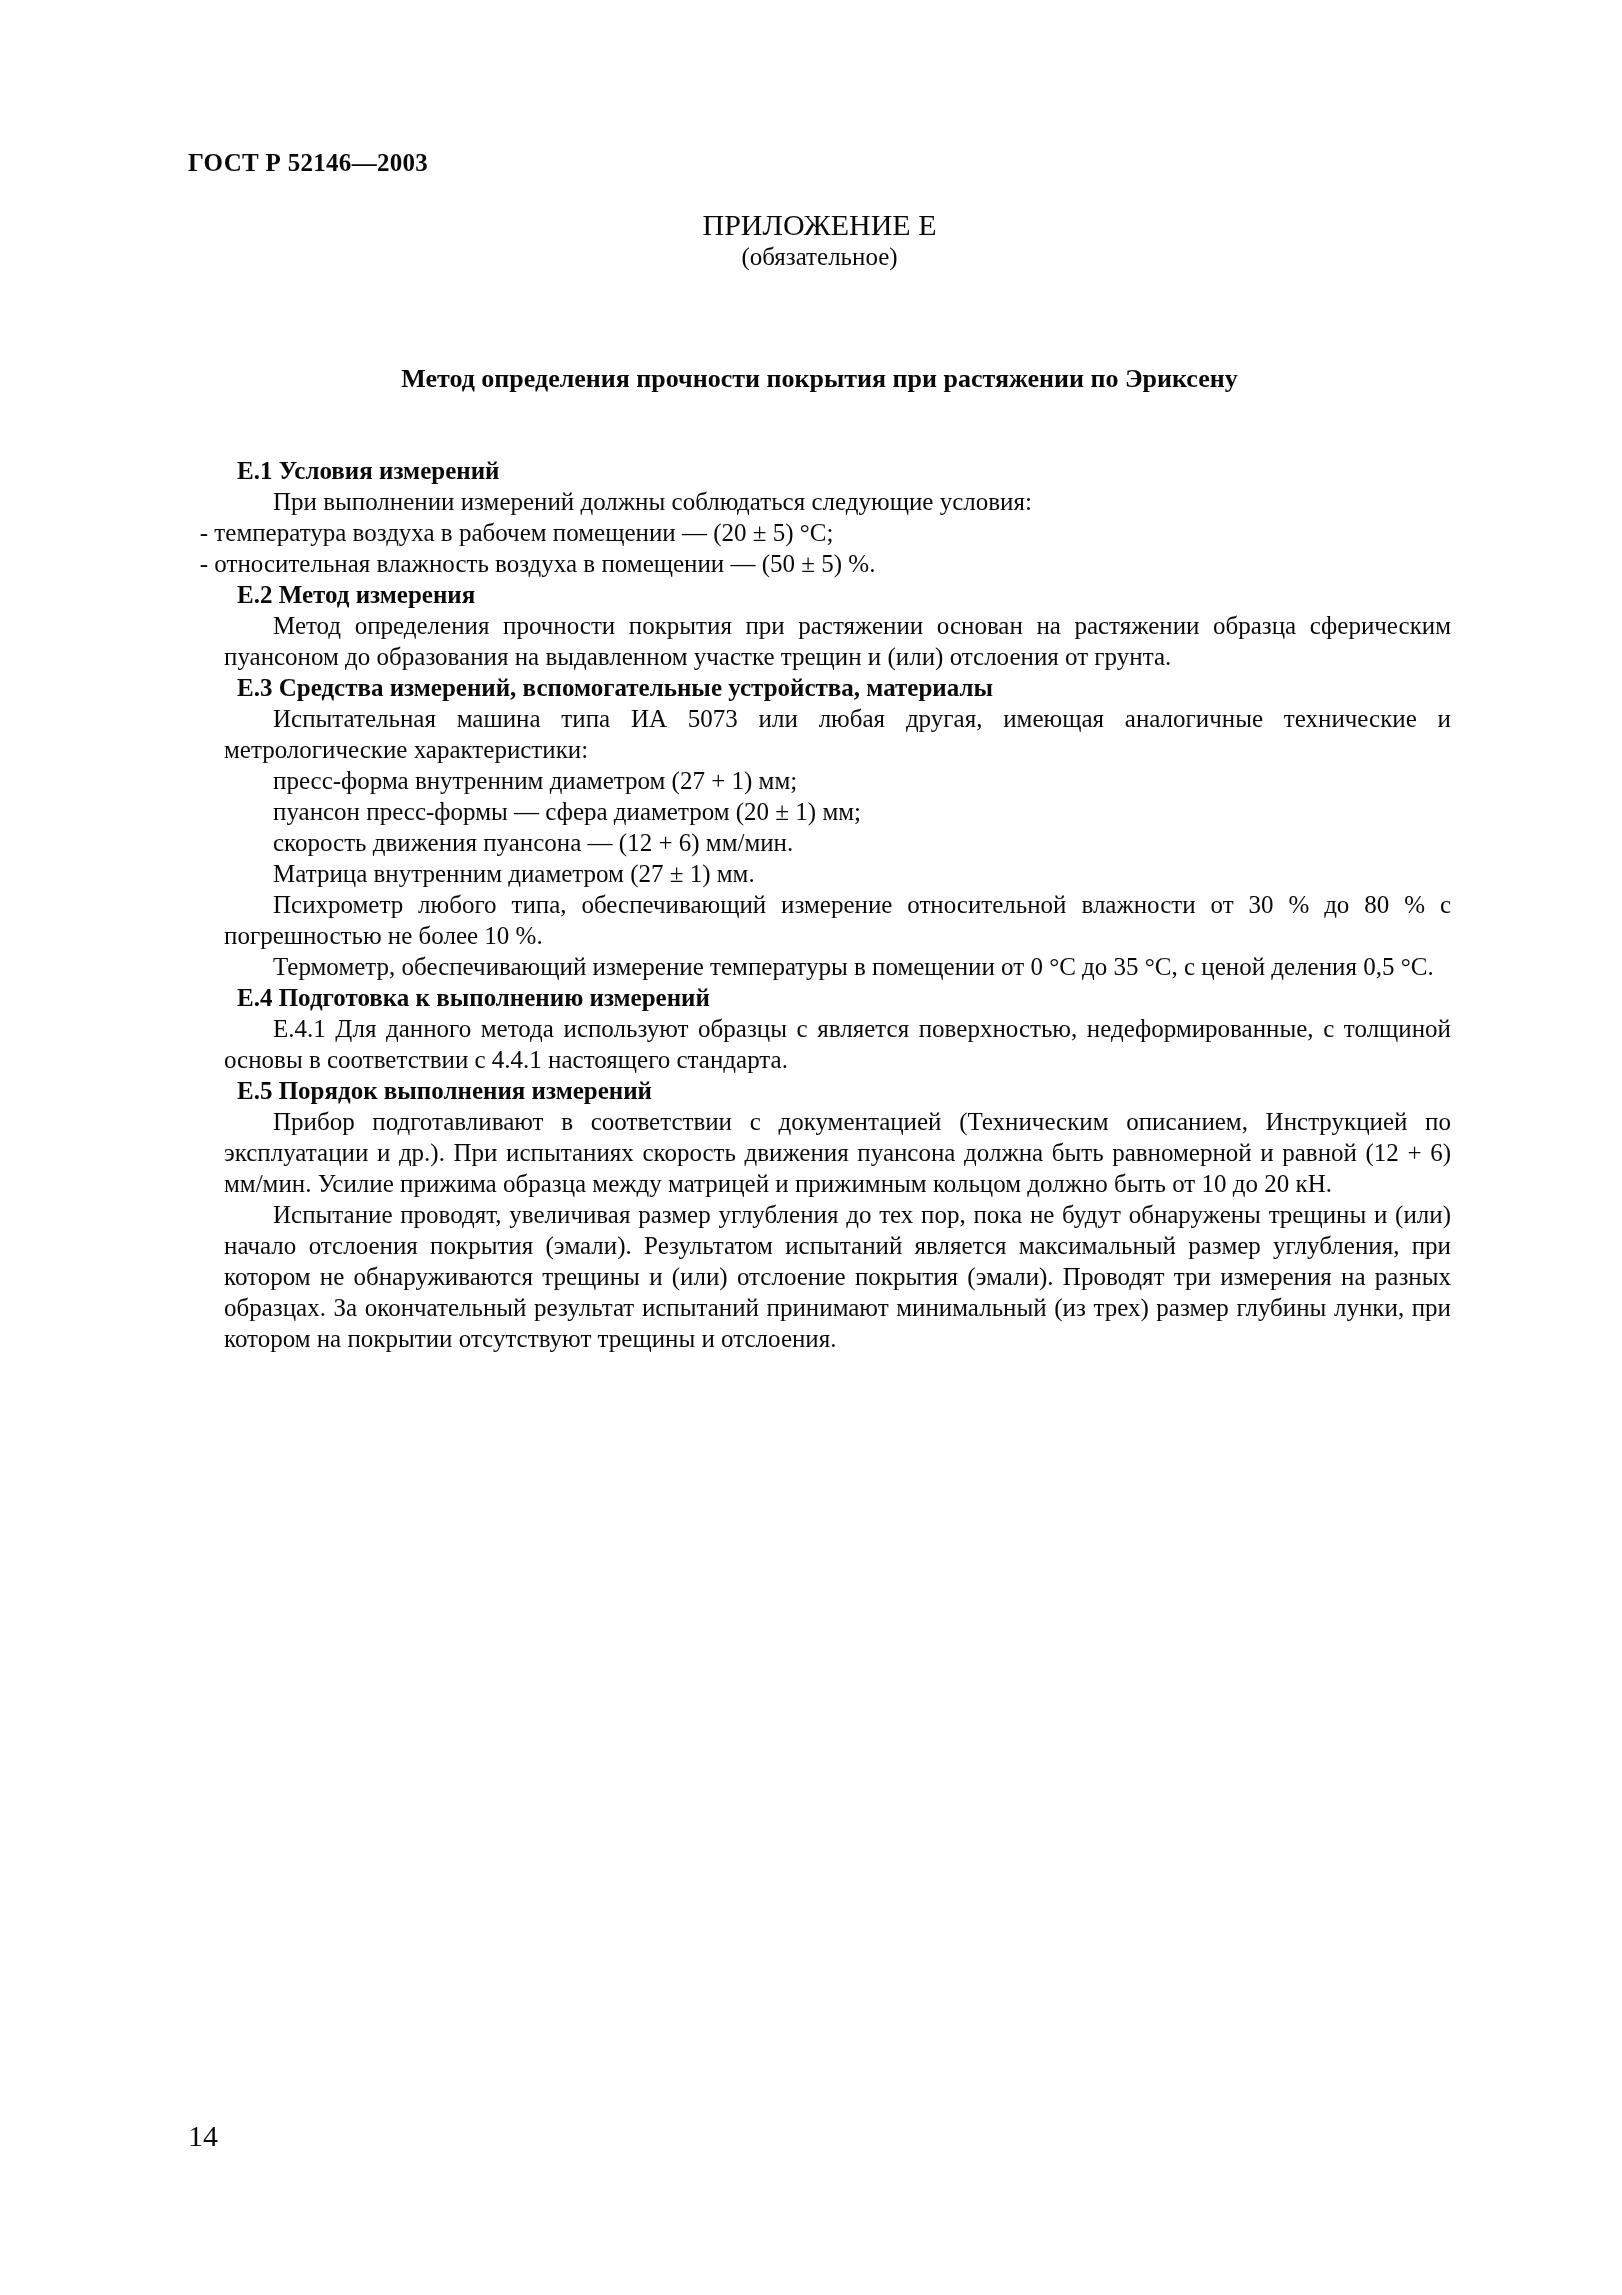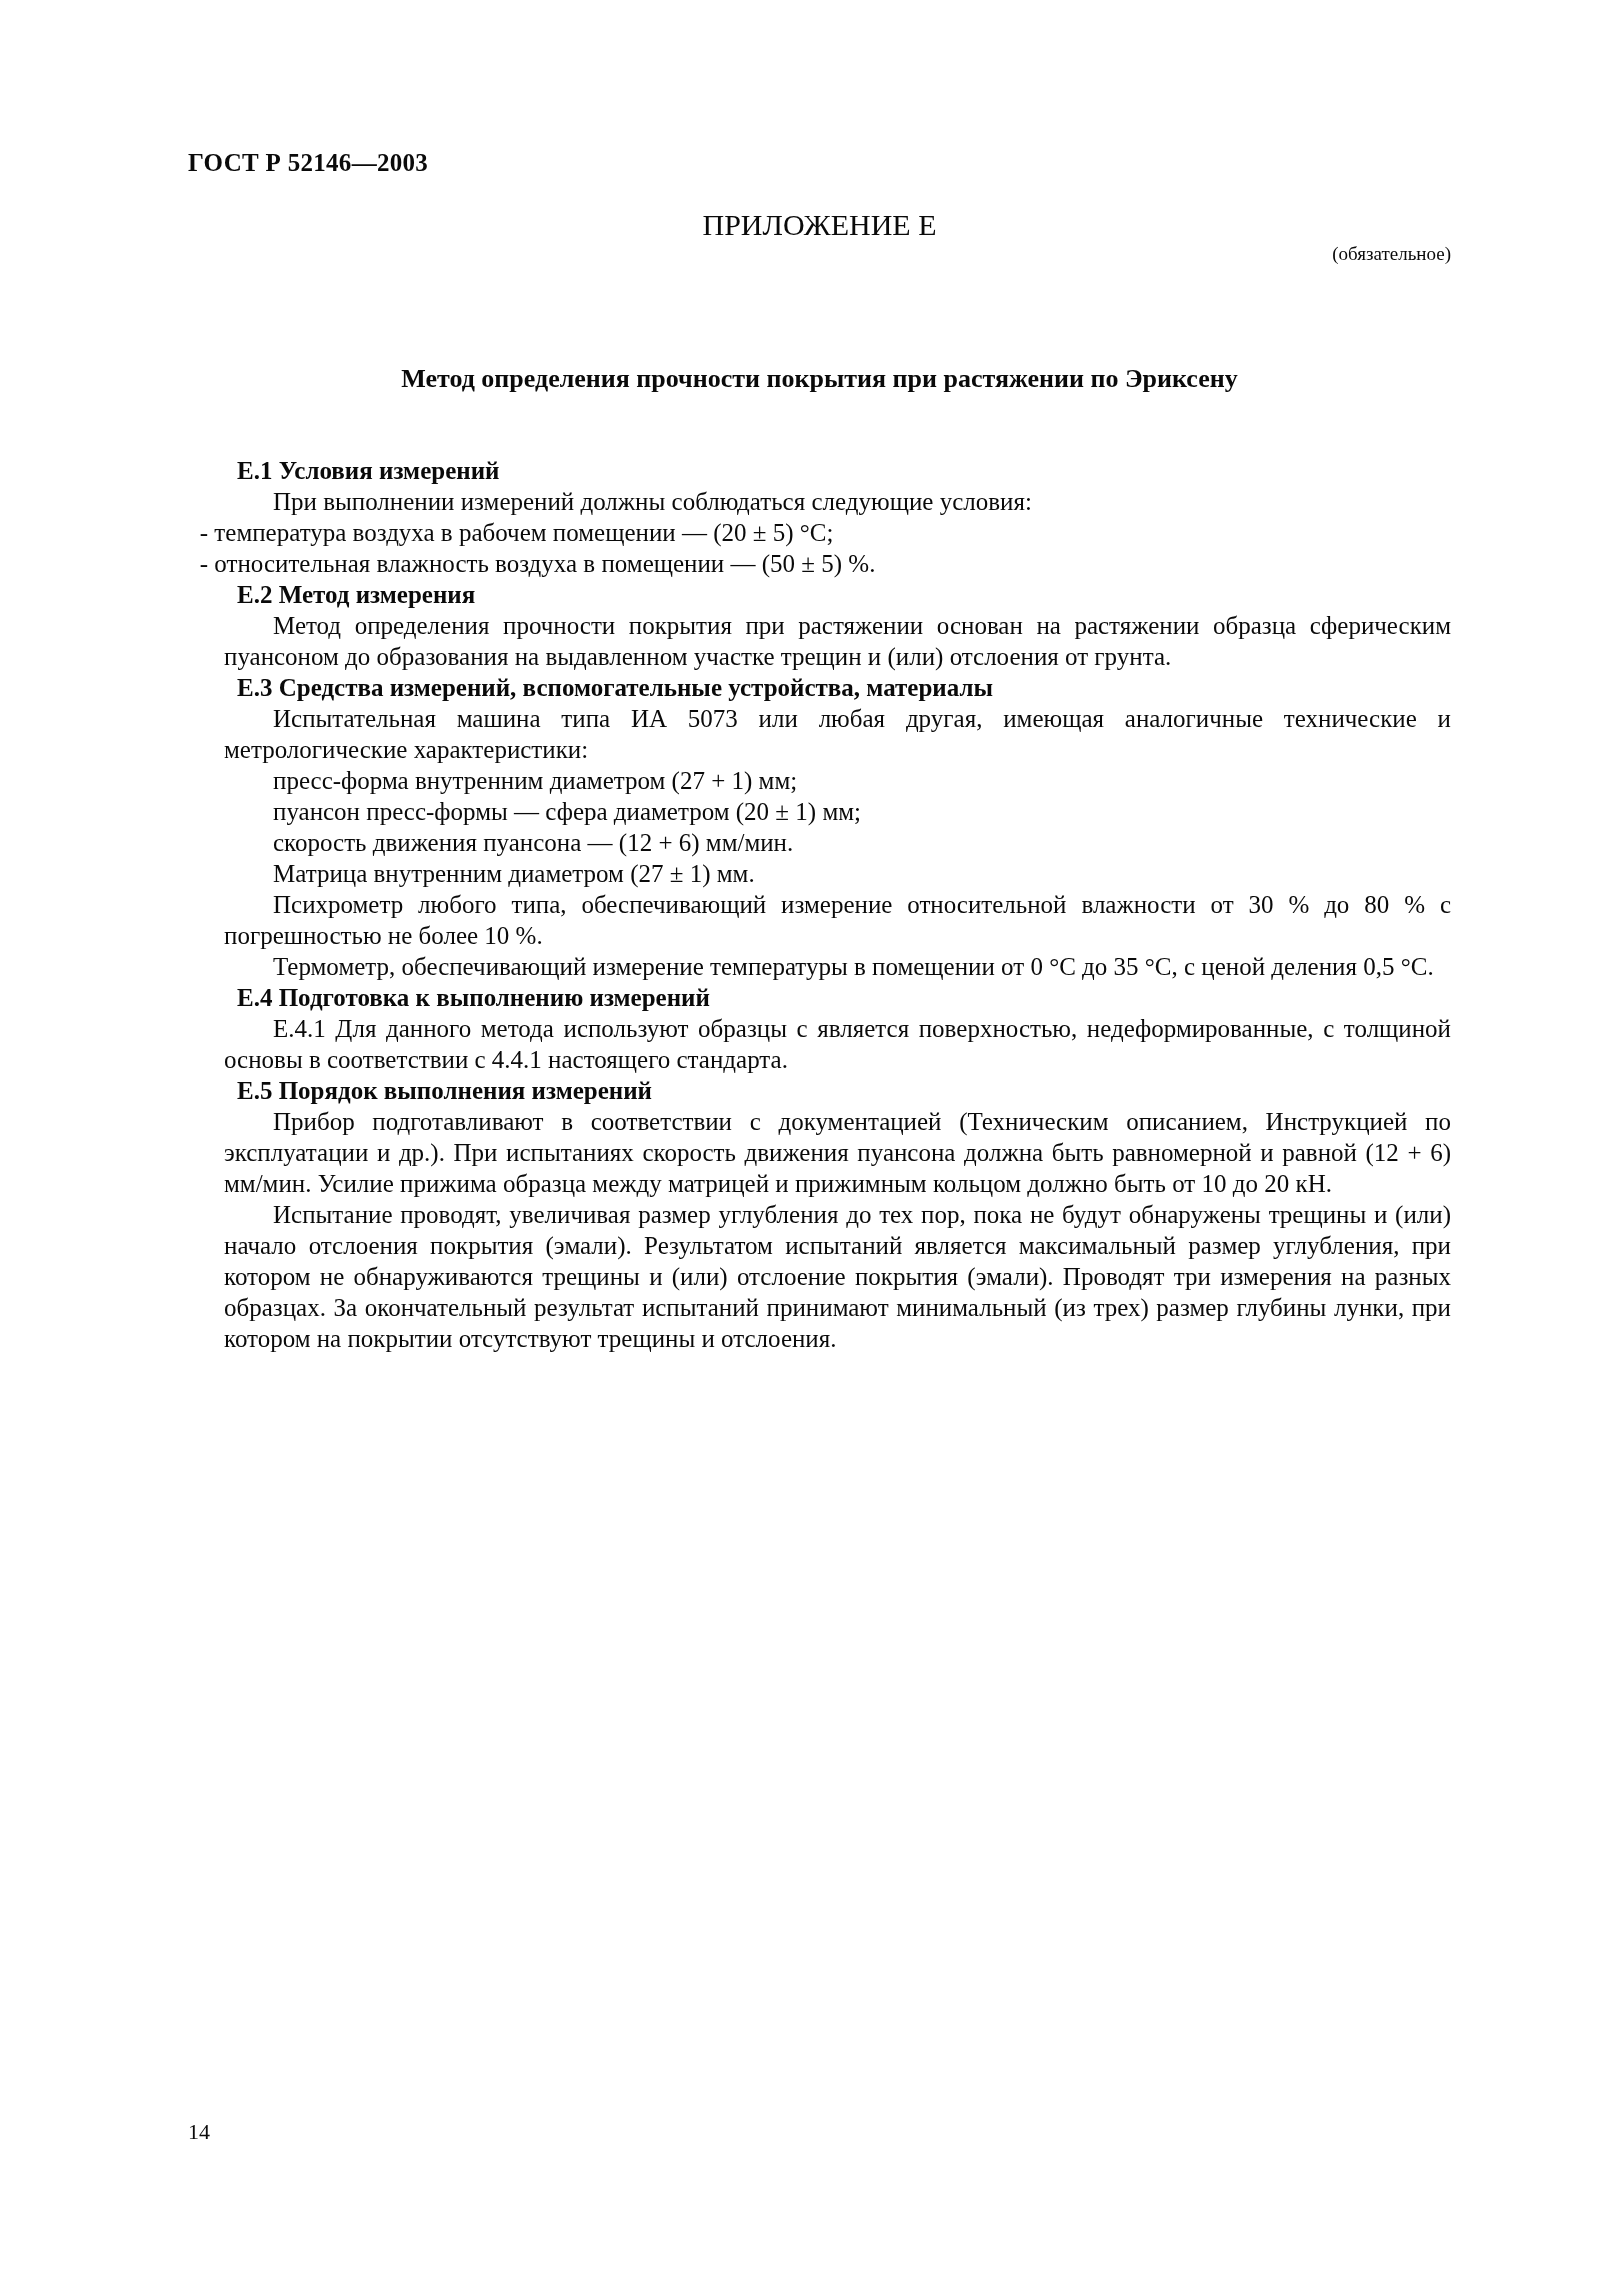--- a/index.html
+++ b/index.html
@@ -31,22 +31,22 @@
     top: 208px;
     text-align: center;
     font-size: 30px;
     font-weight: 400;
   }
   .appendix-subtitle {
     position: absolute;
     left: 188px;
     width: 1263px;
     top: 243px;
-    text-align: right;
-    font-size: 19px;
+    text-align: center;
+    font-size: 25px;
     font-weight: 400;
   }
   .doc-title {
     position: absolute;
     left: 188px;
     width: 1263px;
     top: 364px;
     text-align: center;
     font-size: 26px;
     font-weight: 700;
@@ -74,21 +74,21 @@
     margin-left: 36px;
   }
   .blk.list-item {
     text-indent: 11.8px;
     text-align: left;
   }
   .page-number {
     position: absolute;
     left: 188px;
     top: 2119px;
-    font-size: 22px;
+    font-size: 30px;
   }
 </style>
 </head>
 <body>
 
 <div class="page">
 
   <div class="doc-header">ГОСТ Р 52146—2003</div>
 
   <div class="appendix-title">ПРИЛОЖЕНИЕ Е</div>

